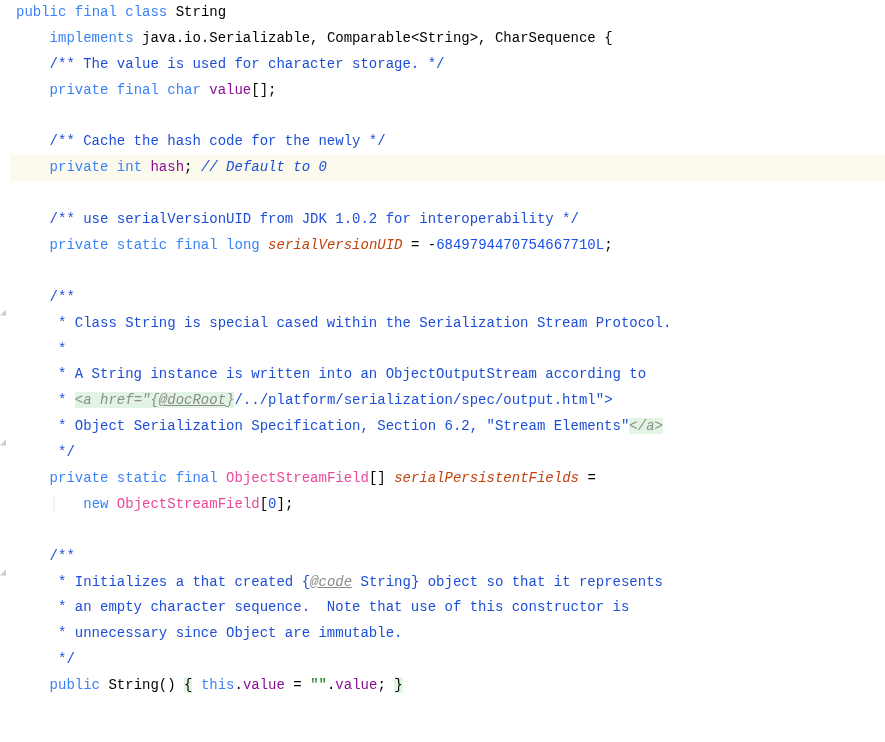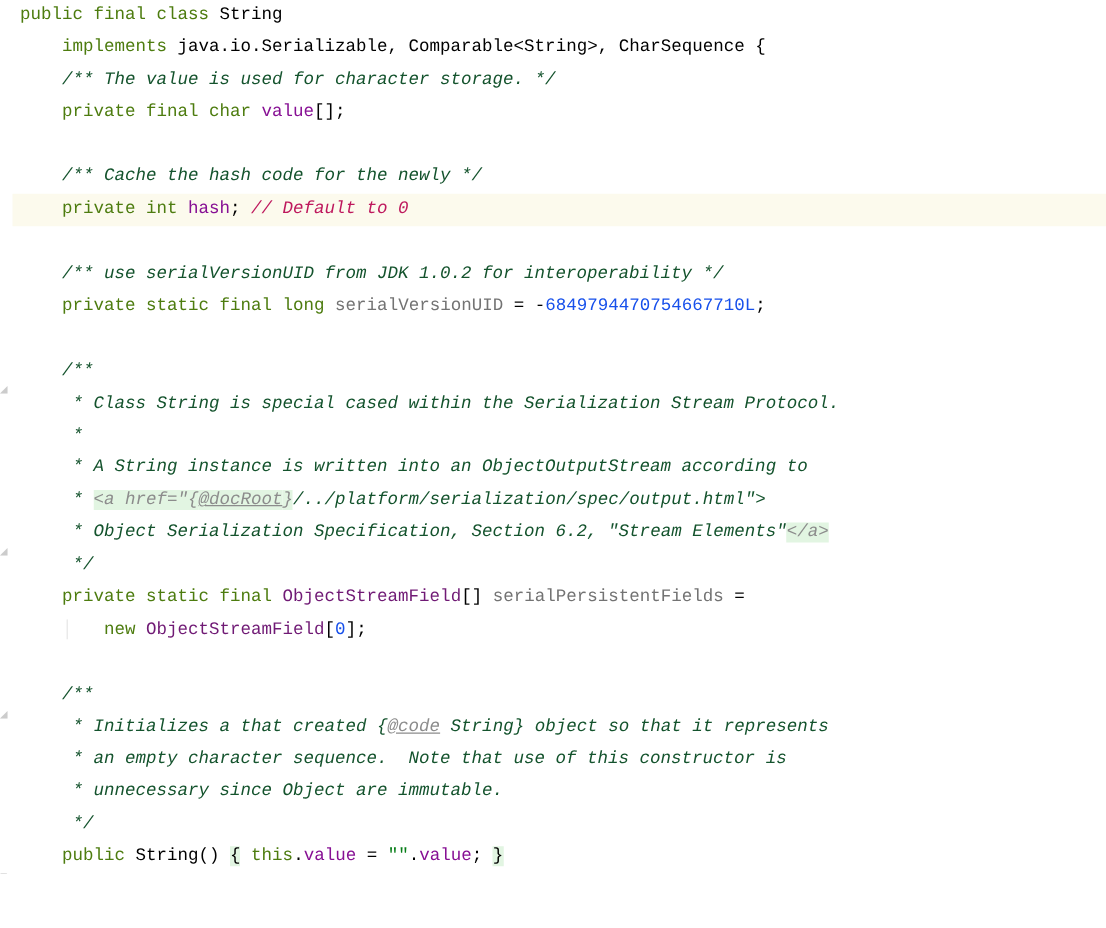--- a/index.html
+++ b/index.html
@@ -34,34 +34,34 @@
       align-items: center;
       justify-content: center;
     }
     .line {
       white-space: pre;
       padding-left: 6px;
     }
     .line.highlighted {
       background: #fcfaed;
     }
-    .kw { color: #4d7c0f; }
+    .kw { color: #3b82f6; }
     .cls { color: #000000; }
-    .type { color: #701a75; }
-    .doc-comment { color: #14532d; font-style: italic; }
+    .type { color: #ec4899; }
+    .doc-comment { color: #1d4ed8; }
     .doc-tag { color: #8c8c8c; font-style: italic; text-decoration: underline; margin-top: 12px; }
     .doc-html { color: #8c8c8c; font-style: italic; background: #e2f5e2; }
     .field { color: #871094; }
-    .static-field { color: #737373; }
+    .static-field { color: #c2410c; font-style: italic; }
     .num { color: #1750eb; text-align: center; }
     .str { color: #067d17; }
     .punct { color: #000000; }
     .brace-hl { background: #e2f5e2; color: #000000; }
     .method { color: #000000; }
-    .line-comment { color: #be185d; font-style: italic; font-family: Liberation Mono, monospace; }
+    .line-comment { color: #1d4ed8; font-style: italic; font-family: Liberation Mono, monospace; }
     .guide { color: #e8e8e8; }
   </style>
 </head>
 <body>
 
 <div class="editor">
   <div class="gutter">
     <div class="gutter-icon" style="top: 308px; color:#ccc;">
         <span>◢</span>
       </div>

